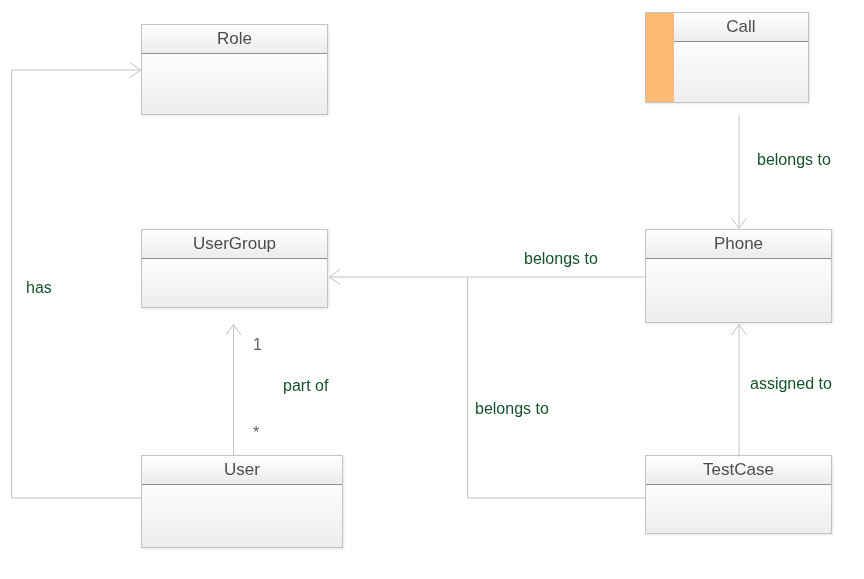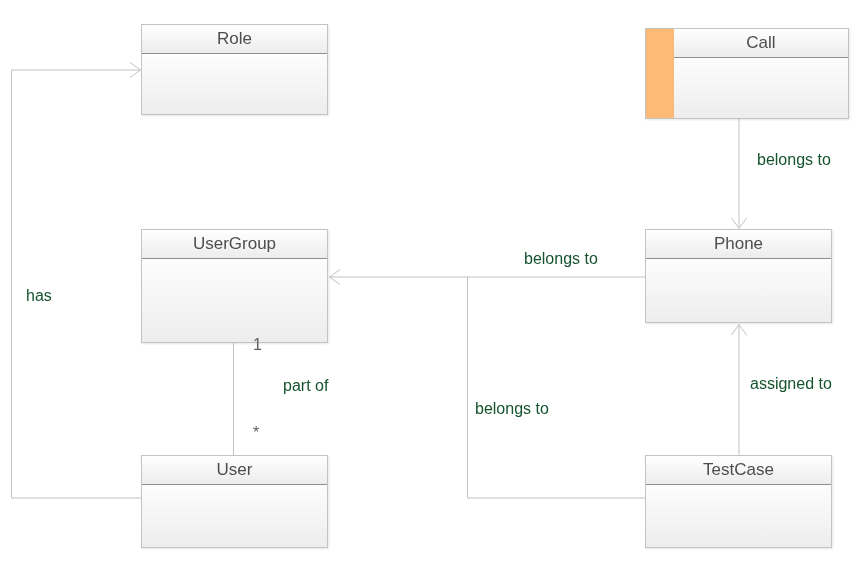--- a/index.html
+++ b/index.html
@@ -88,54 +88,54 @@
 
     <path d="M141 498 L11.5 498 L11.5 70 L140 70"></path>
     <path d="M130 62.5 L140.5 70 L130 77.5"></path>
   </svg>
 
   <div class="uml-class" style="left:141px; top:24px; width:187px; height:91px;">
     <div class="uml-class-header">Role</div>
     <div class="uml-class-body"></div>
   </div>
 
-  <div class="uml-class" style="left:645px; top:28px; width:204px; height:91px;padding-left:28px;">
+  <div class="uml-class" style="left:645px; top:12px; width:164px; height:91px;padding-left:28px;">
     <div class="uml-class-header">Call</div>
     <div class="uml-class-body"></div>
   </div>
 
-  <div class="uml-class" style="left:141px; top:229px; width:187px; height:114px;">
+  <div class="uml-class" style="left:141px; top:229px; width:187px; height:79px;">
     <div class="uml-class-header">UserGroup</div>
     <div class="uml-class-body"></div>
   </div>
 
   <div class="uml-class" style="left:645px; top:229px; width:187px; height:94px;">
     <div class="uml-class-header">Phone</div>
     <div class="uml-class-body"></div>
   </div>
 
-  <div class="uml-class" style="left:141px; top:455px; width:187px; height:93px;">
+  <div class="uml-class" style="left:141px; top:455px; width:202px; height:93px;">
     <div class="uml-class-header">User</div>
     <div class="uml-class-body"></div>
   </div>
 
-  <div class="uml-class" style="left:645px; top:455px; width:187px; height:93px;">
+  <div class="uml-class" style="left:645px; top:455px; width:187px; height:79px;">
     <div class="uml-class-header">TestCase</div>
     <div class="uml-class-body"></div>
   </div>
 
   <div class="edge-label" style="left:757px; top:151px;">belongs to</div>
 
   <div class="edge-label" style="left:524px; top:250px;">belongs to</div>
 
   <div class="mult-label" style="left:253px; top:336px;">1</div>
 
   <div class="edge-label" style="left:243px; top:377px;margin-left:40px;">part of</div>
 
   <div class="mult-label" style="left:253px; top:424px;">*</div>
 
   <div class="edge-label" style="left:742px; top:375px;margin-left:8px;">assigned to</div>
 
   <div class="edge-label" style="left:475px; top:400px;">belongs to</div>
 
-  <div class="edge-label" style="left:26px; top:287px;">has</div>
+  <div class="edge-label" style="left:26px; top:279px;">has</div>
 
 </div>
 
 </body></html>

